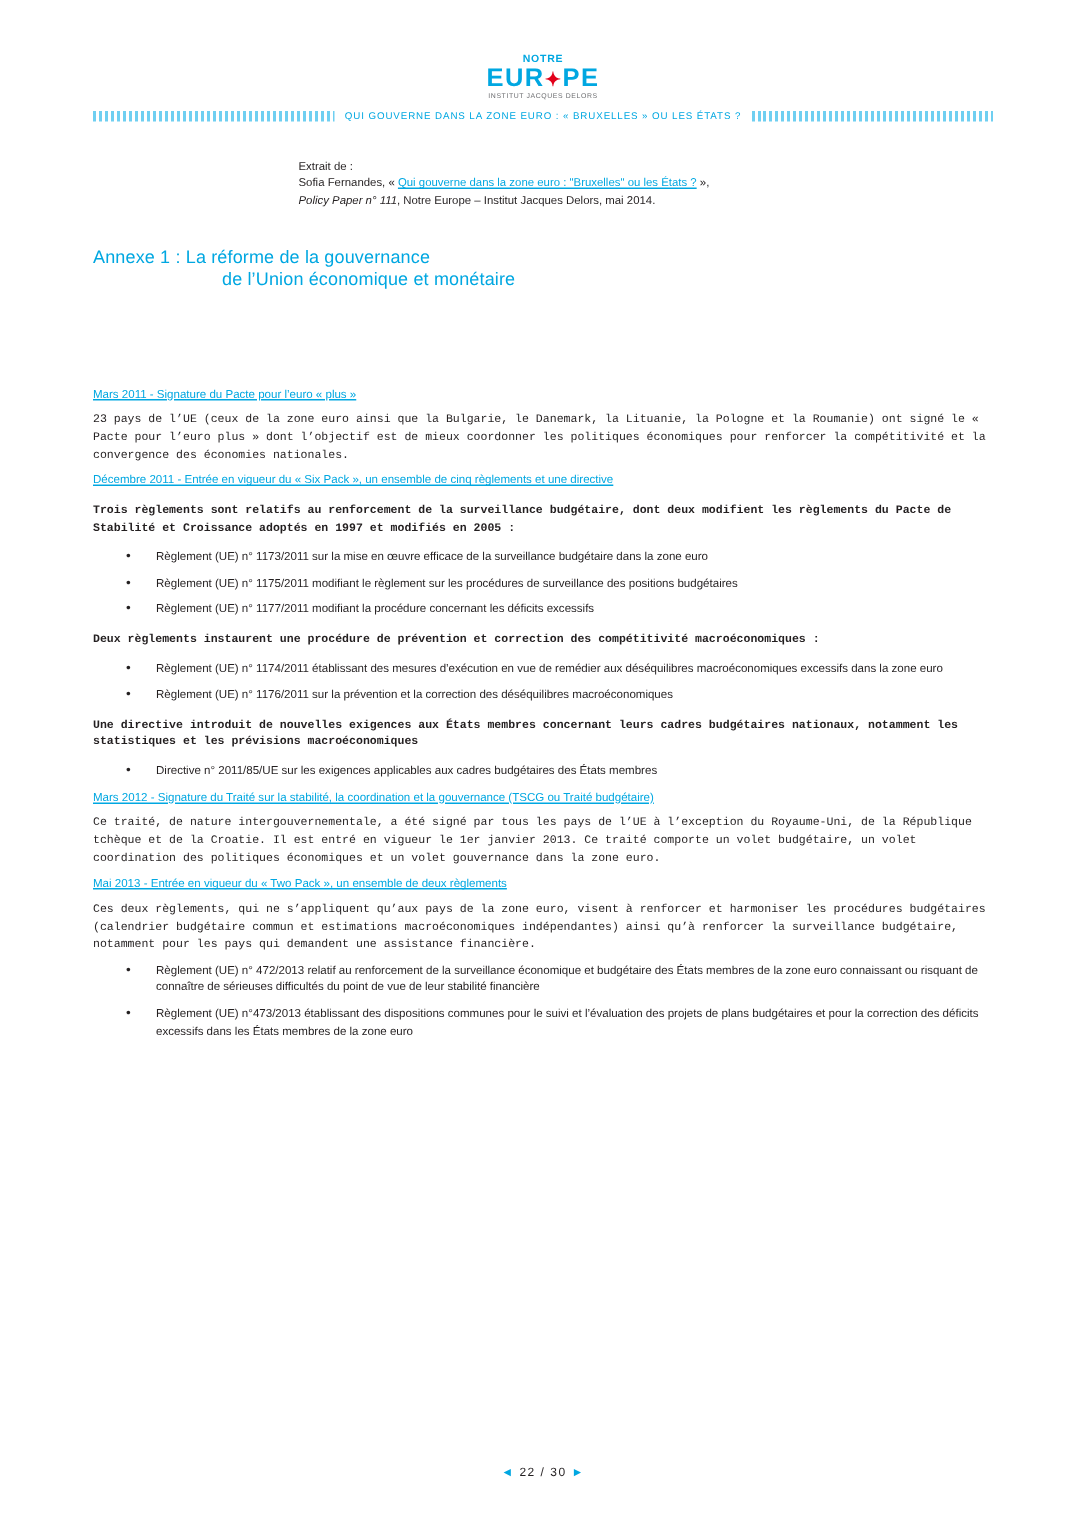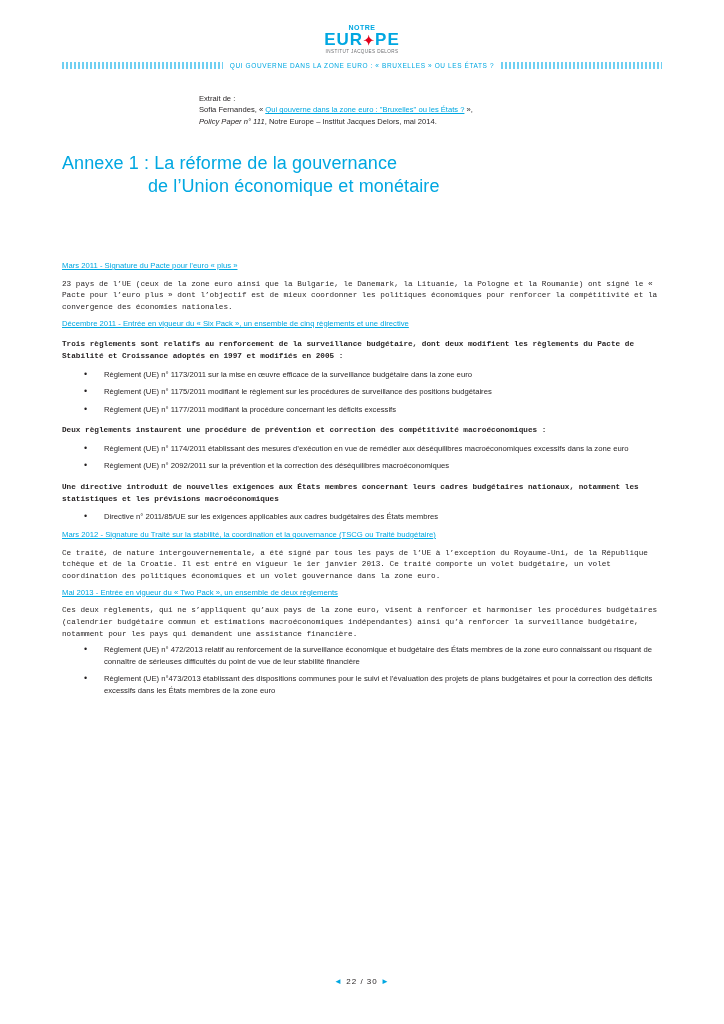--- a/index.html
+++ b/index.html
@@ -22,21 +22,21 @@
     box-sizing: border-box;
     padding: 0 62px;
   }
 
   
   .logo-wrap {
     width: 100%;
     display: flex;
     justify-content: center;
     align-items: flex-end;
-    padding-top: 24px;
+    padding-top: 36px;
   }
   .logo {
     text-align: center;
     line-height: 1;
   }
   .logo-line1 {
     font-size: 7px;
     letter-spacing: 0.5px;
     color: #00a7e1;
     font-weight: bold;
@@ -93,21 +93,21 @@
     text-decoration: underline;
   }
   .extrait .ital {
     font-style: italic;
   }
 
   
   .doc-title {
     margin-top: 24px;
     color: #00a7e1;
-    font-size: 18px;
+    font-size: 12px;
     line-height: 1.28;
     font-weight: normal;
     letter-spacing: 0.1px;
   }
   .doc-title .annexe {
     display: inline;
   }
   .doc-title .t2 {
     display: block;
     margin-left: 86px;
@@ -210,21 +210,21 @@
     <p class="para strong">Trois règlements sont relatifs au renforcement de la surveillance budgétaire, dont deux modifient les règlements du Pacte de Stabilité et Croissance adoptés en 1997 et modifiés en 2005 :</p>
     <ul class="bullets">
       <li>Règlement (UE) n° 1173/2011 sur la mise en œuvre efficace de la surveillance budgétaire dans la zone euro</li>
       <li>Règlement (UE) n° 1175/2011 modifiant le règlement sur les procédures de surveillance des positions budgétaires</li>
       <li>Règlement (UE) n° 1177/2011 modifiant la procédure concernant les déficits excessifs</li>
     </ul>
 
     <p class="para strong">Deux règlements instaurent une procédure de prévention et correction des compétitivité macroéconomiques :</p>
     <ul class="bullets">
       <li>Règlement (UE) n° 1174/2011 établissant des mesures d’exécution en vue de remédier aux déséquilibres macroéconomiques excessifs dans la zone euro</li>
-      <li>Règlement (UE) n° 2092/2011 sur la prévention et la correction des déséquilibres macroéconomiques</li>
+      <li>Règlement (UE) n° 1176/2011 sur la prévention et la correction des déséquilibres macroéconomiques</li>
     </ul>
 
     <p class="para strong">Une directive introduit de nouvelles exigences aux États membres concernant leurs cadres budgétaires nationaux, notamment les statistiques et les prévisions macroéconomiques</p>
     <ul class="bullets">
       <li>Directive n° 2011/85/UE sur les exigences applicables aux cadres budgétaires des États membres</li>
     </ul>
 
     <div class="sec-head">Mars 2012 - Signature du Traité sur la stabilité, la coordination et la gouvernance (TSCG ou Traité budgétaire)</div>
     <p class="para">Ce traité, de nature intergouvernementale, a été signé par tous les pays de l’UE à l’exception du Royaume-Uni, de la République tchèque et de la Croatie. Il est entré en vigueur le 1er janvier 2013. Ce traité comporte un volet budgétaire, un volet coordination des politiques économiques et un volet gouvernance dans la zone euro.</p>
 

